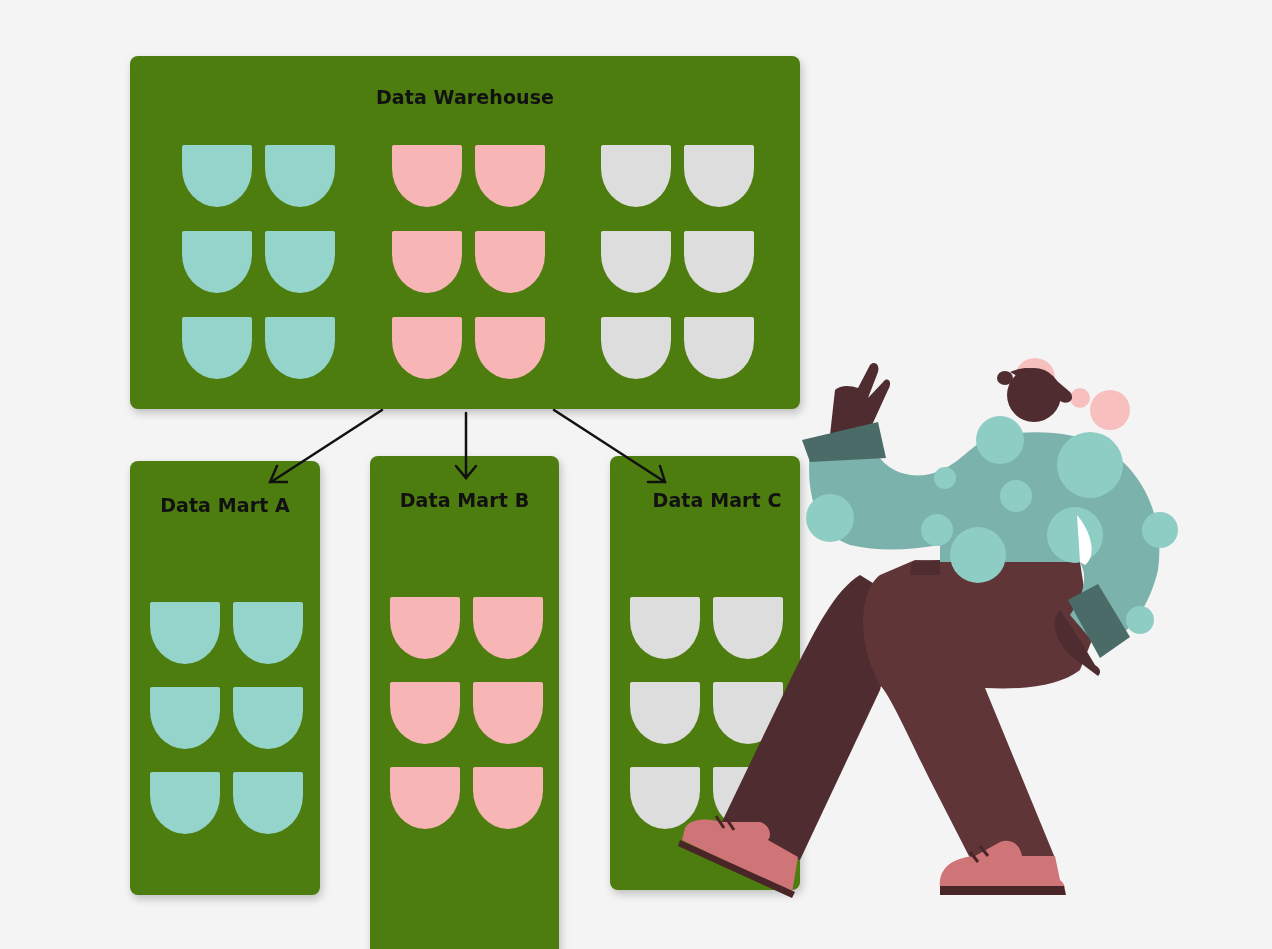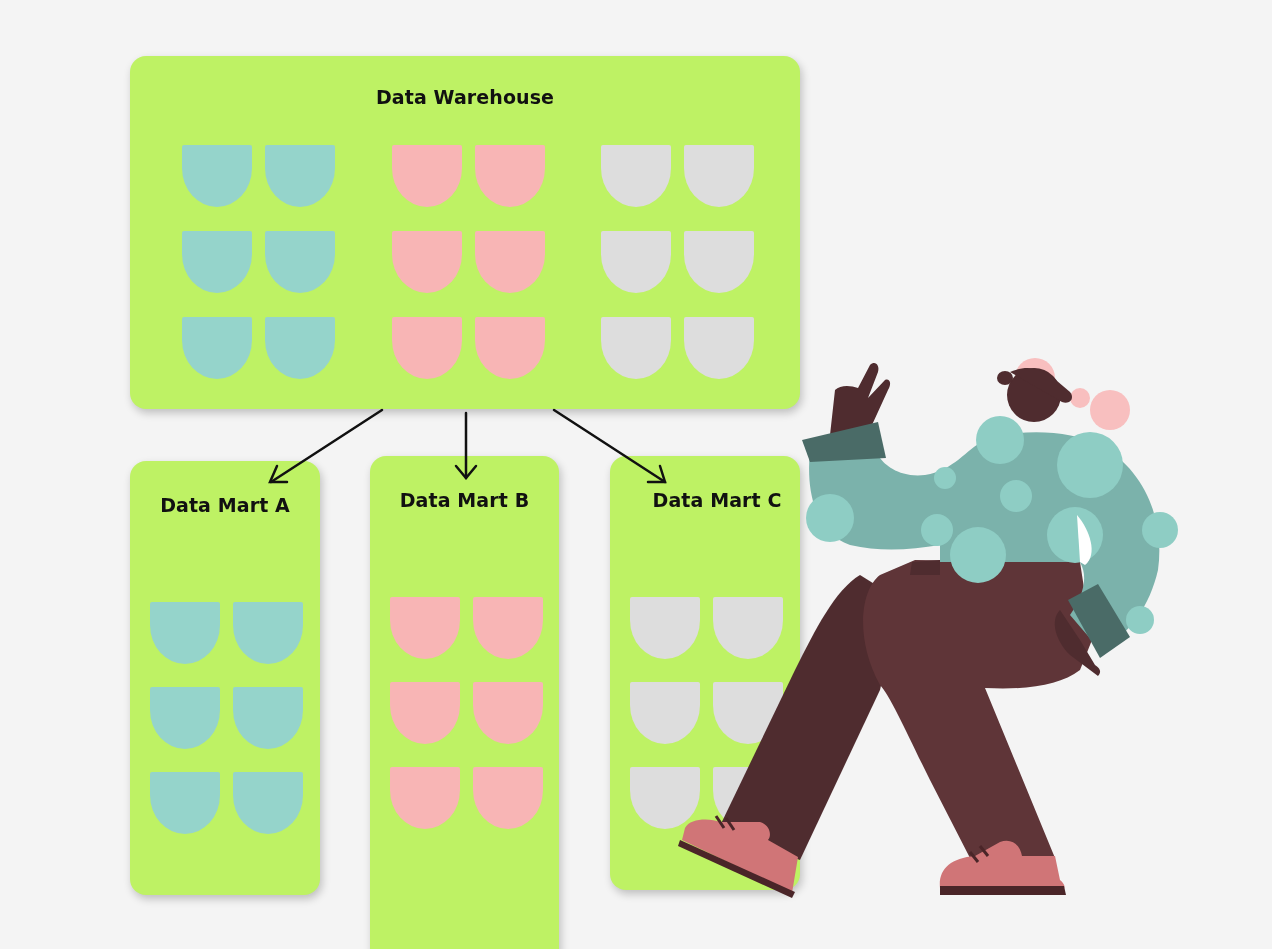--- a/index.html
+++ b/index.html
@@ -1,18 +1,18 @@
 <!DOCTYPE html>
 <html><head>
 <meta charset="utf-8">
 <style>
   html, body { margin:0; padding:0; }
   body { width:1272px; height:949px; background:#f4f4f4; position:relative; overflow:hidden;
          font-family:"DejaVu Sans", "Liberation Sans", sans-serif; }
-  .card { position:absolute; background:#bef264; border-radius:16px;
+  .card { position:absolute; background:#4d7c0f; border-radius:8px;
           box-shadow: 2px 4px 8px rgba(0,0,0,0.22); }
   .title { position:absolute; left:0; right:0; text-align:center; font-weight:bold;
            font-size:19px; color:#111; letter-spacing:0.1px; }
   .pad { position:absolute; width:70px; height:62px; border-radius:2px 2px 36px 36px / 2px 2px 40px 40px; }
   svg.overlay { position:absolute; left:0; top:0; }
 </style>
 </head>
 <body>
 
 <div class="card" style="left:130px; top:56px; width:670px; height:353px;">

